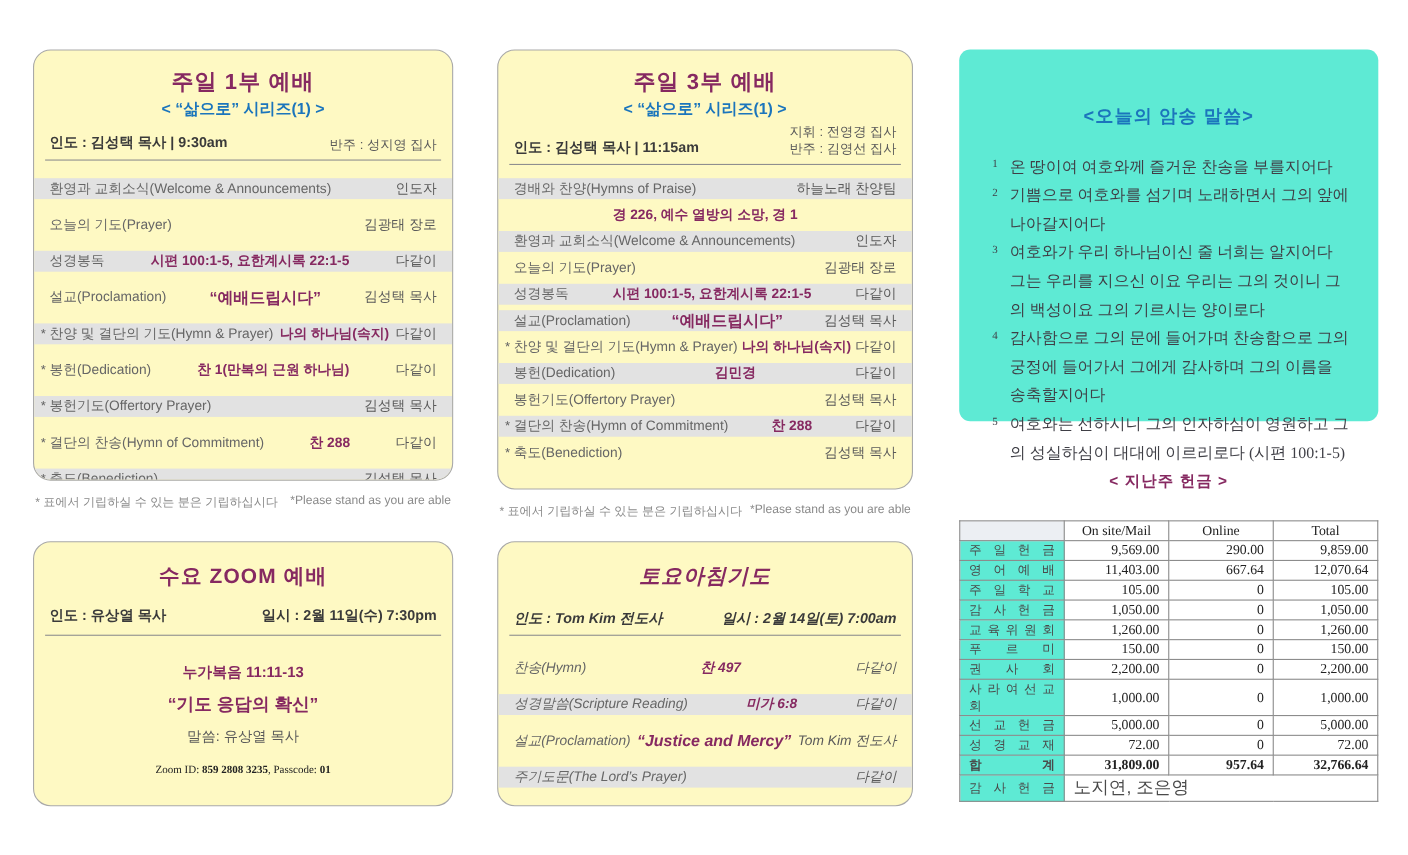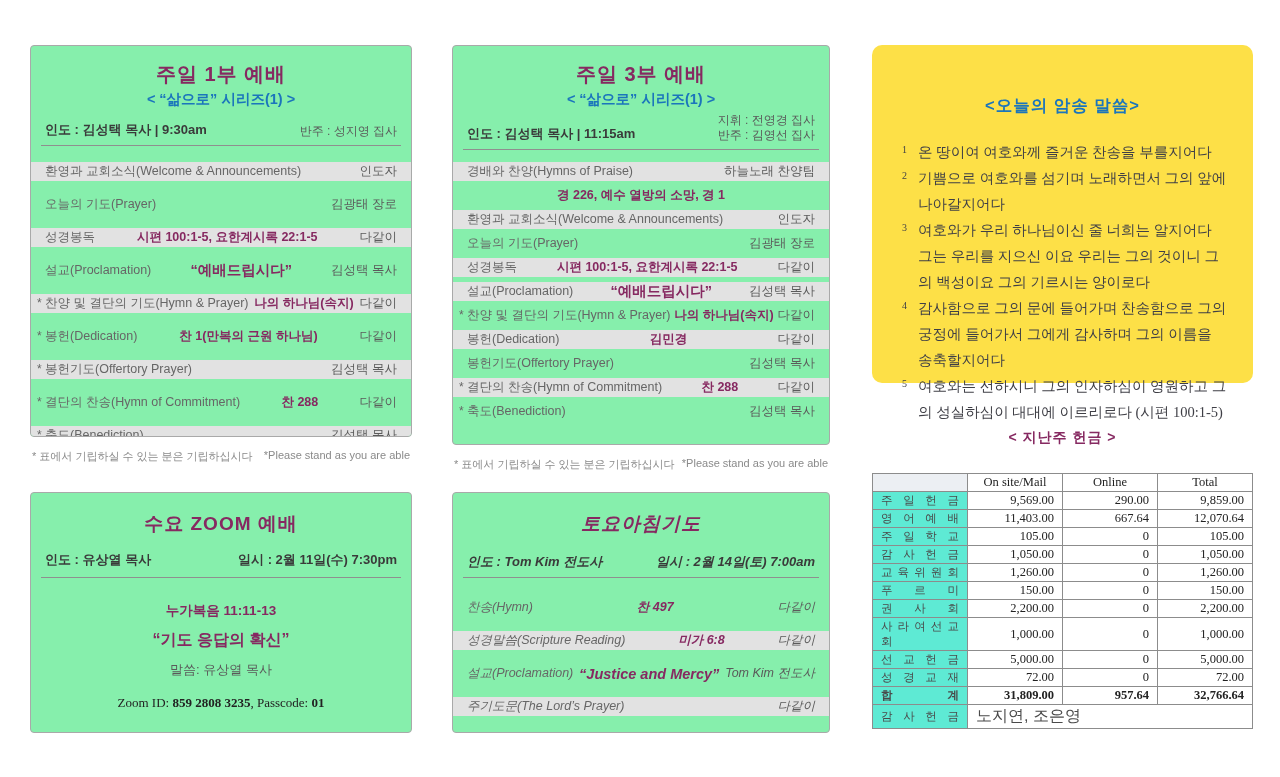--- a/index.html
+++ b/index.html
@@ -2,21 +2,21 @@
 <html><head>
 <meta charset="utf-8">
 <style>
   html,body{margin:0;padding:0;background:#ffffff;}
   body{width:1280px;height:777px;position:relative;font-family:"Liberation Sans",sans-serif;overflow:hidden;}
   .col{position:absolute;top:45px;}
   #col1{left:30px;width:382px;}
   #col2{left:452px;width:378px;}
   #col3{left:872px;width:381px;}
 
-  .panel{border:1.2px solid #a9a9a9;border-radius:4px;background:#86efac;box-sizing:border-box;overflow:hidden;}
+  .panel{border:1.2px solid #a9a9a9;border-radius:16px;background:#fef9c3;box-sizing:border-box;overflow:hidden;}
   .svc-title{text-align:center;font-weight:bold;font-size:20px;letter-spacing:1px;color:#862961;margin-top:15px;}
   .svc-subtitle{text-align:center;font-weight:bold;font-size:14.5px;color:#1b75bc;margin-top:2px;}
   .leader-line{display:flex;justify-content:space-between;align-items:flex-end;margin:12px 14px 0 14px;}
   .leader-left{font-weight:bold;font-size:13px;color:#3a3a3a;}
   .leader-right{font-size:12px;color:#5a5a5a;text-align:right;line-height:15px;}
   .hr{border-top:1.6px solid #8f8f8f;margin:6px 10px 0 10px;}
 
   .rows{margin-top:16px;}
   .rows-tight{margin-top:12px;}
   .svc-row{position:relative;display:flex;align-items:center;height:19px;padding:0 14px;font-size:12.5px;color:#666;}
@@ -32,25 +32,25 @@
   .svc-row.hymnline .row-center{flex:0 1 auto;}
 
   .footnote{display:flex;justify-content:space-between;margin-top:12px;height:14px;font-size:11px;color:#8a8a8a;padding:0 2px;}
 
   
   .panel-b{margin-top:29px;height:241px;}
   .panel-b2{margin-top:21px;height:241px;font-style:italic;}
   .wed-scripture{margin-top:24px;font-size:13.5px;font-weight:bold;color:#862961;text-align:center;}
   .wed-sermon{margin-top:10px;font-size:16px;font-weight:bold;color:#862961;text-align:center;}
   .wed-speaker{margin-top:10px;font-size:13px;color:#5a5a5a;text-align:center;}
-  .wed-zoom{margin-top:16px;font-size:13px;color:#222;text-align:center;font-family:"Liberation Serif",serif;}
+  .wed-zoom{margin-top:16px;font-size:10px;color:#222;text-align:center;font-family:"Liberation Serif",serif;}
   .wed-zoom b{font-weight:bold;}
 
   
-  .verse-box{background:#fde047;border-radius:10px;height:338px;box-sizing:border-box;padding:14px 26px 0 26px;}
+  .verse-box{background:#5eead4;border-radius:10px;height:338px;box-sizing:border-box;padding:14px 26px 0 26px;}
   .verse-title{text-align:center;font-weight:bold;font-size:16.5px;color:#1b75bc;margin-top:36px;letter-spacing:1px;}
   .verses{margin-top:22px;font-family:"Liberation Serif",serif;color:#3f3f46;font-size:14.5px;line-height:26px;}
   .verse{position:relative;padding-left:20px;}
   .verse .vnum{position:absolute;left:4px;top:-2px;font-size:10px;}
 
   .offer-title{text-align:center;font-weight:bold;font-size:14px;color:#862961;margin-top:46px;letter-spacing:1px;}
   table.offer{border-collapse:collapse;margin-top:26px;width:381px;font-family:"Liberation Serif",serif;font-size:12.5px;color:#222;}
   table.offer td,table.offer th{border:1px solid #8c8c8c;height:17px;padding:1px 8px;box-sizing:border-box;}
   table.offer{border:1.5px solid #5f5f5f;}
   td.off-label{background:#5eead4;width:95px;font-family:"Liberation Sans",sans-serif;font-size:11.5px;color:#4a4a4a;text-align:justify;text-align-last:justify;}

